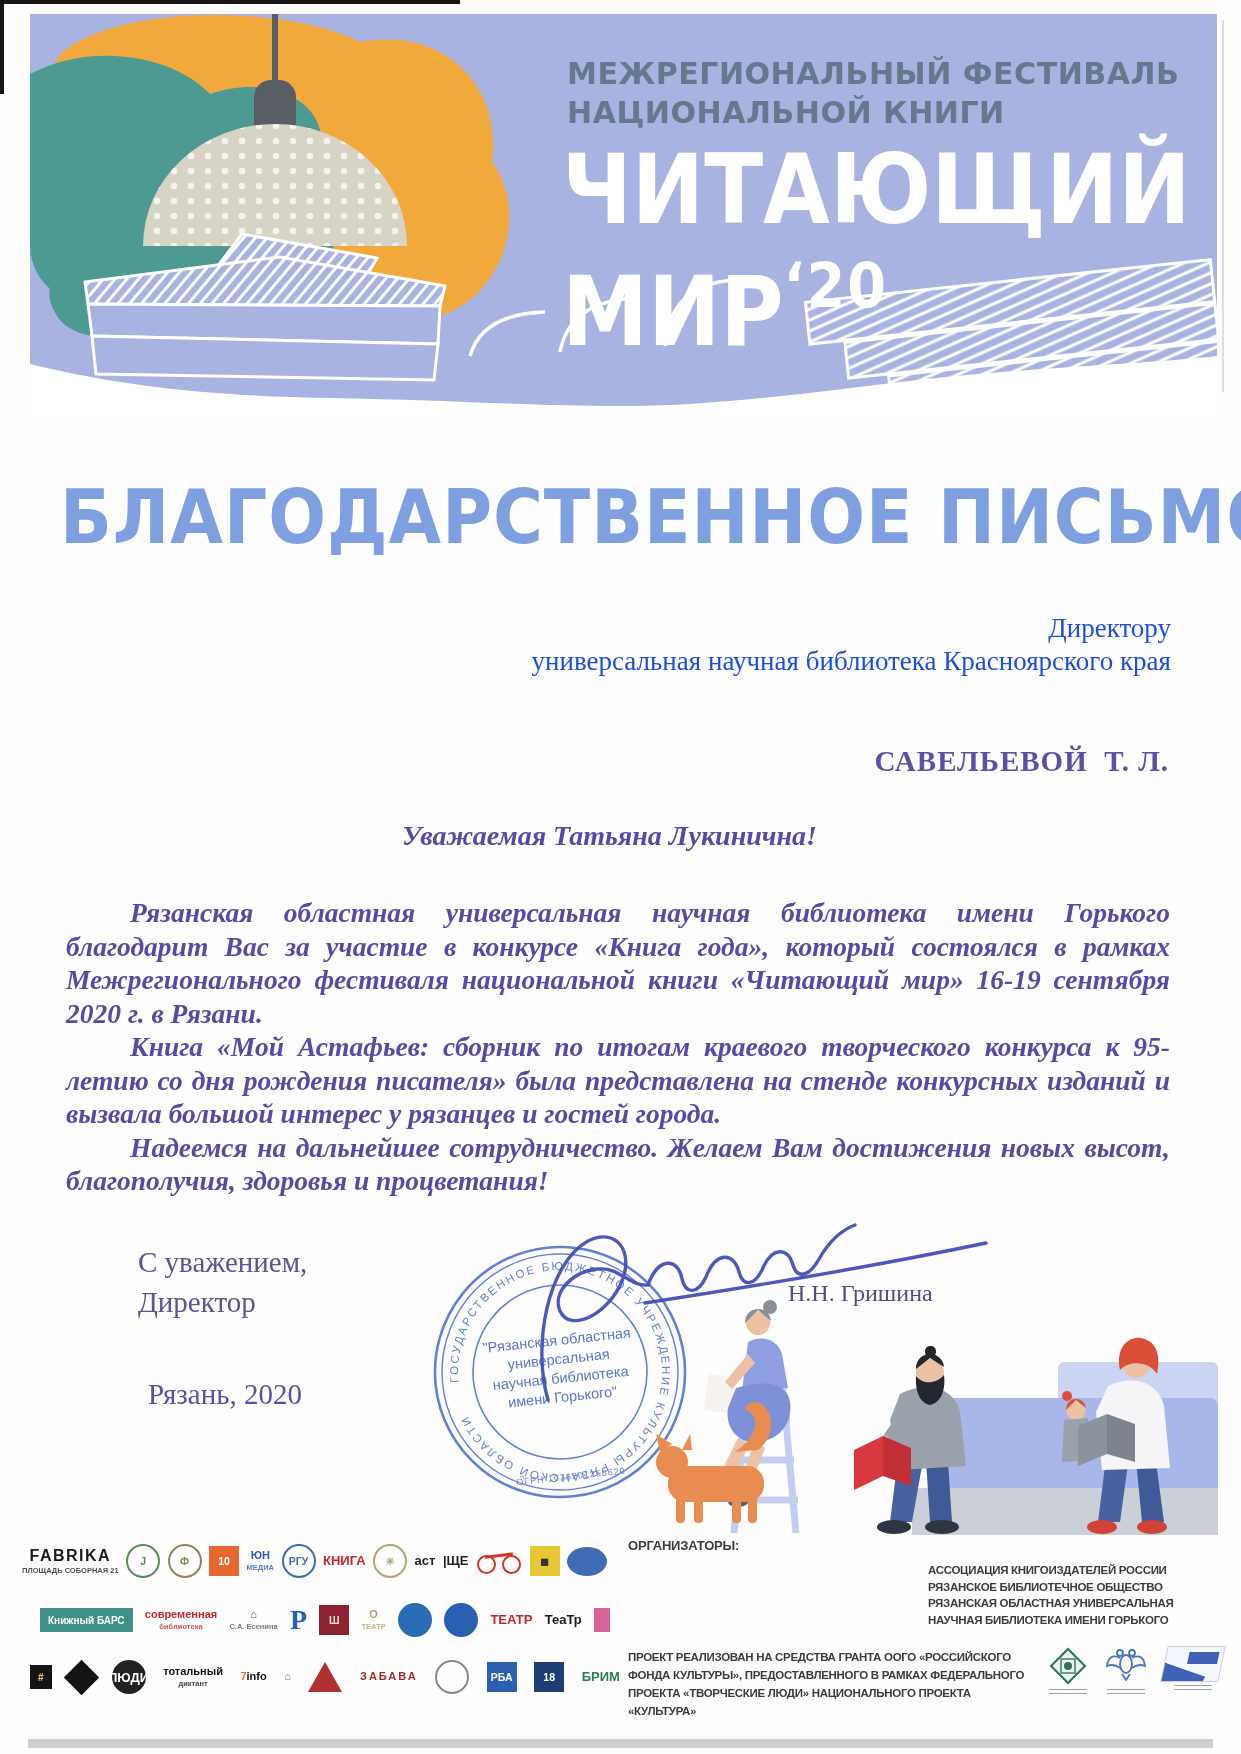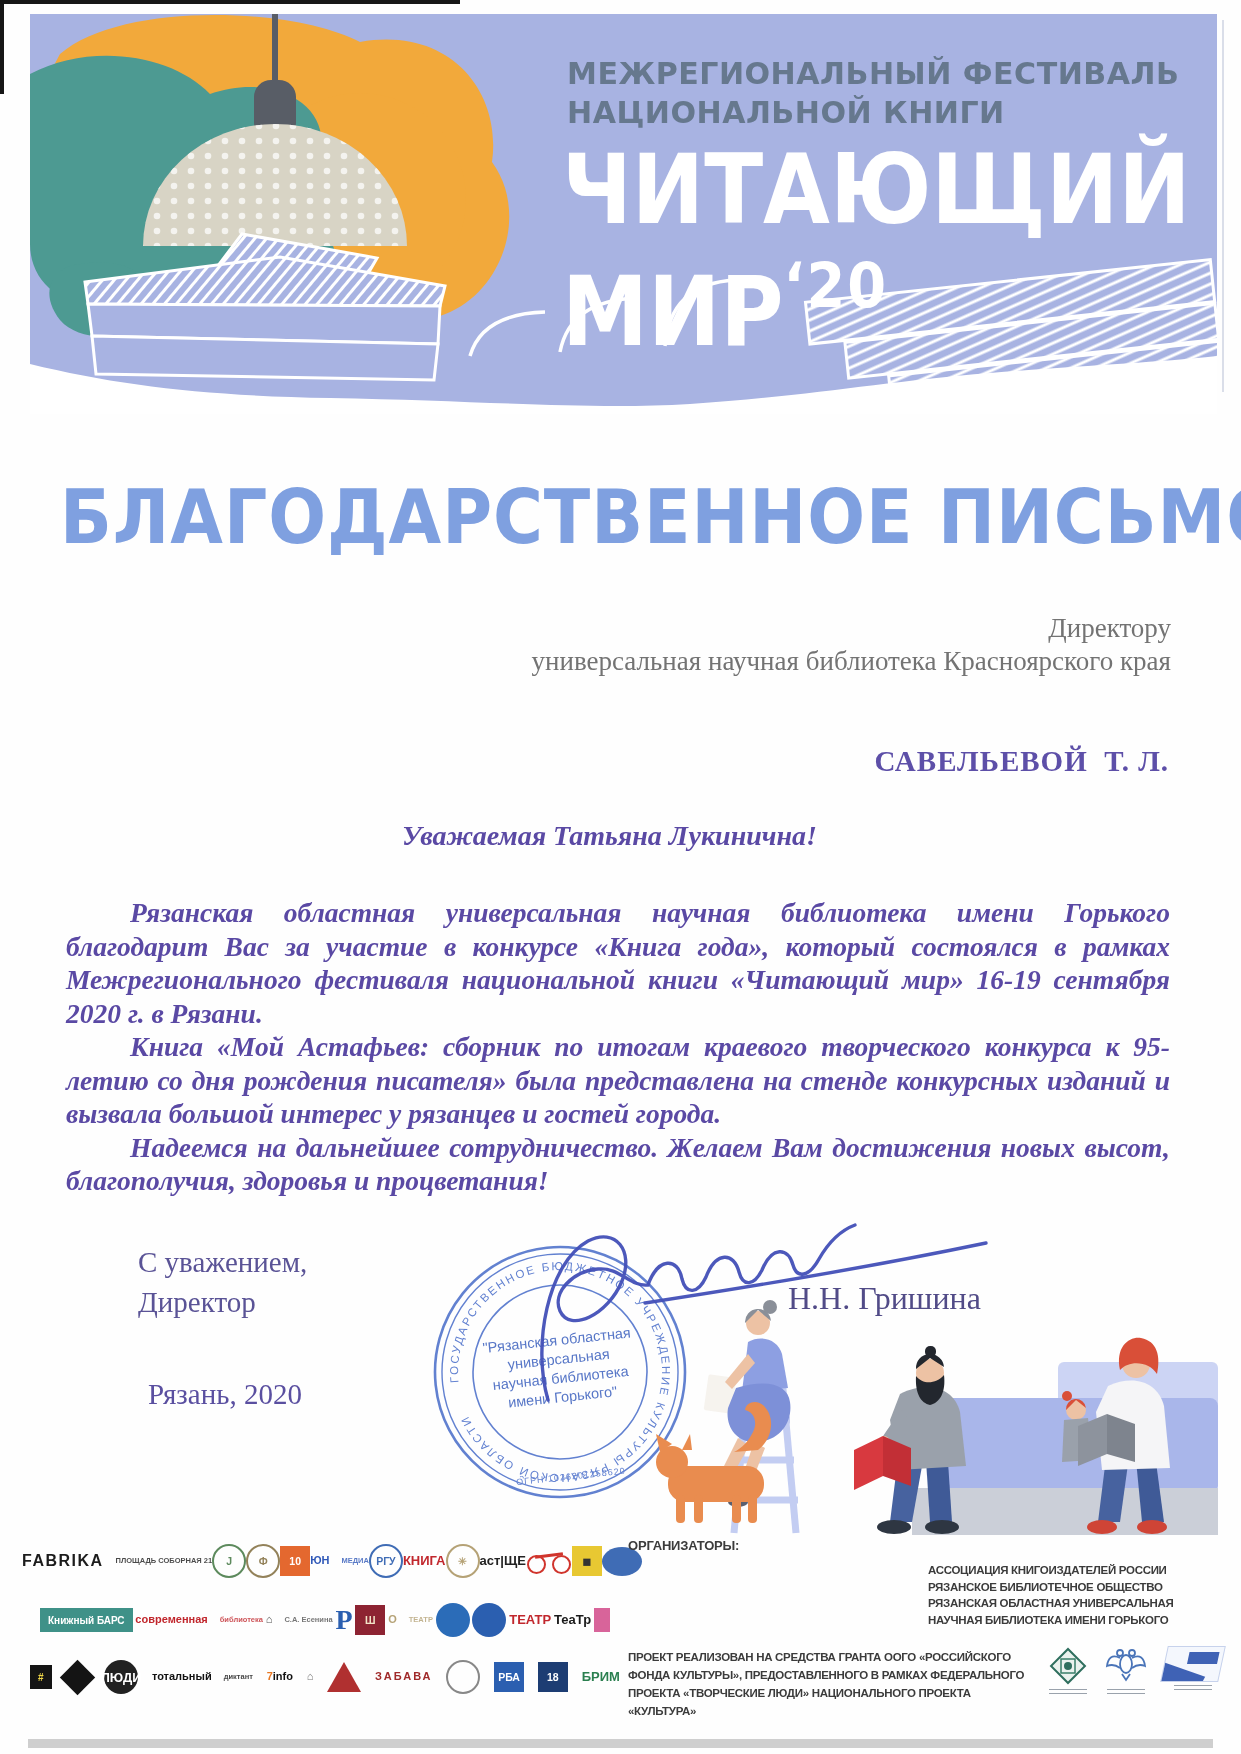--- a/index.html
+++ b/index.html
@@ -21,42 +21,42 @@
       transform:scaleX(.9);transform-origin:left top;white-space:nowrap;}
   .banner-title2{position:absolute;left:532px;top:224px;color:#ffffff;
       font-family:"DejaVu Sans",sans-serif;font-weight:bold;font-size:96px;line-height:96px;
       transform:scaleX(.9);transform-origin:left top;white-space:nowrap;}
   .banner-title2 .yr{font-size:62px;vertical-align:38px;letter-spacing:2px;}
   
   .heading{position:absolute;left:60px;top:478px;width:1180px;color:#7fa0e0;
       font-family:"DejaVu Sans",sans-serif;font-weight:bold;font-size:74px;line-height:76px;
       transform:scale(.92,1.02);transform-origin:left top;white-space:nowrap;letter-spacing:1px;}
   .address{position:absolute;right:78px;top:612px;width:1000px;text-align:right;
-      color:#737373;font-size:27px;line-height:33px;}
+      color:#1d4ed8;font-size:27px;line-height:33px;}
   .addr-name{position:absolute;right:80px;top:745px;color:#5d4fa8;font-weight:bold;
       font-size:29px;letter-spacing:1px;white-space:pre;}
   .greeting{position:absolute;left:402px;top:820px;color:#5a49a4;font-weight:bold;
       font-style:italic;font-size:28px;}
   .body-text{position:absolute;left:66px;top:896px;width:1104px;color:#5a49a4;
       font-weight:bold;font-style:italic;font-size:27.5px;line-height:33.5px;text-align:justify;}
   .body-text p{margin:0;text-indent:64px;}
   .closing{position:absolute;left:138px;top:1242px;color:#5a5396;font-size:29px;line-height:40px;}
   .place-date{position:absolute;left:148px;top:1378px;color:#5a4fa0;font-size:29px;}
-  .signer{position:absolute;left:788px;top:1280px;color:#514b87;font-size:32px;}
+  .signer{position:absolute;left:788px;top:1280px;color:#514b87;font-size:24px;}
   
   .stamp{position:absolute;left:425px;top:1237px;width:270px;height:270px;}
   .signature{position:absolute;left:420px;top:1185px;width:620px;height:230px;}
   
   .people-illo{position:absolute;left:630px;top:1290px;width:600px;height:245px;}
   
   .logo-row{position:absolute;display:flex;align-items:center;justify-content:space-between;}
   #logo-row1{left:22px;top:1538px;width:585px;height:46px;}
   #logo-row2{left:40px;top:1592px;width:570px;height:56px;}
   #logo-row3{left:30px;top:1652px;width:590px;height:50px;}
-  .logo{display:flex;flex-direction:row;align-items:center;justify-content:center;gap:12px;
+  .logo{display:flex;flex-direction:column;align-items:center;justify-content:center;gap:2px;
         color:var(--fg,#444);font-family:"Liberation Sans",sans-serif;}
   .lg-label{font-weight:bold;font-size:11px;line-height:1.05;white-space:nowrap;}
   .lg-sub{font-weight:bold;font-size:7.5px;line-height:1;opacity:.8;white-space:nowrap;}
   .s-text .lg-label{font-size:13px;}
   .logo[data-name="logo-fabrika"] .lg-label{font-size:16px;letter-spacing:1.5px;}
   .logo[data-name="logo-zabava"] .lg-label{letter-spacing:2px;font-size:11px;}
   .shape{display:flex;align-items:center;justify-content:center;font-weight:bold;font-size:10.5px;}
   .s-circle .shape{width:30px;height:30px;border:2px solid var(--fg);border-radius:50%;}
   .s-disc .shape{width:34px;height:34px;border-radius:50%;background:var(--bg);color:#fff;font-size:13px;}
   .s-square .shape{width:30px;height:30px;background:var(--bg);color:var(--fg2,#fff);}

